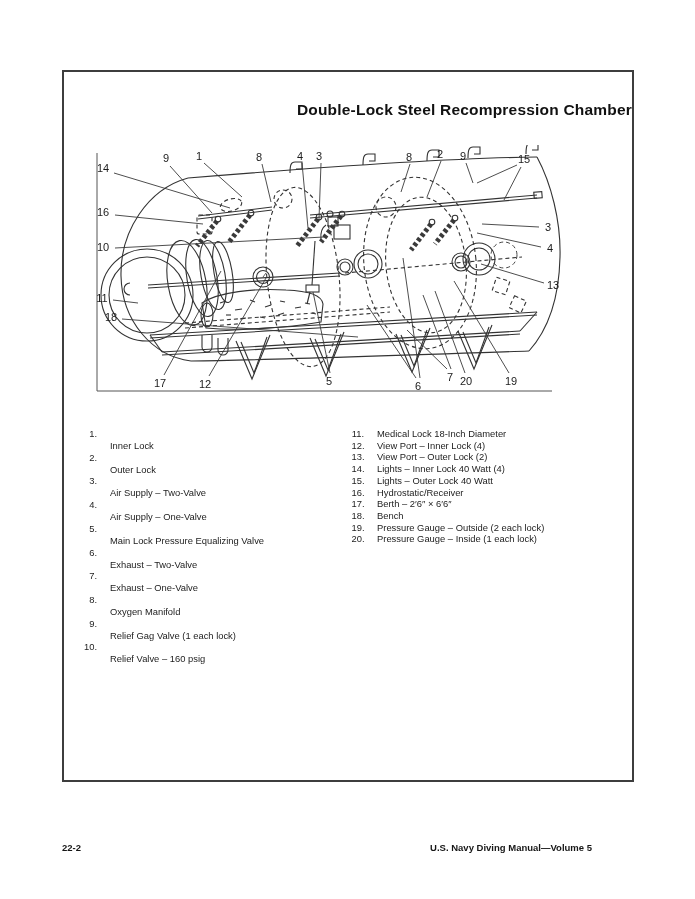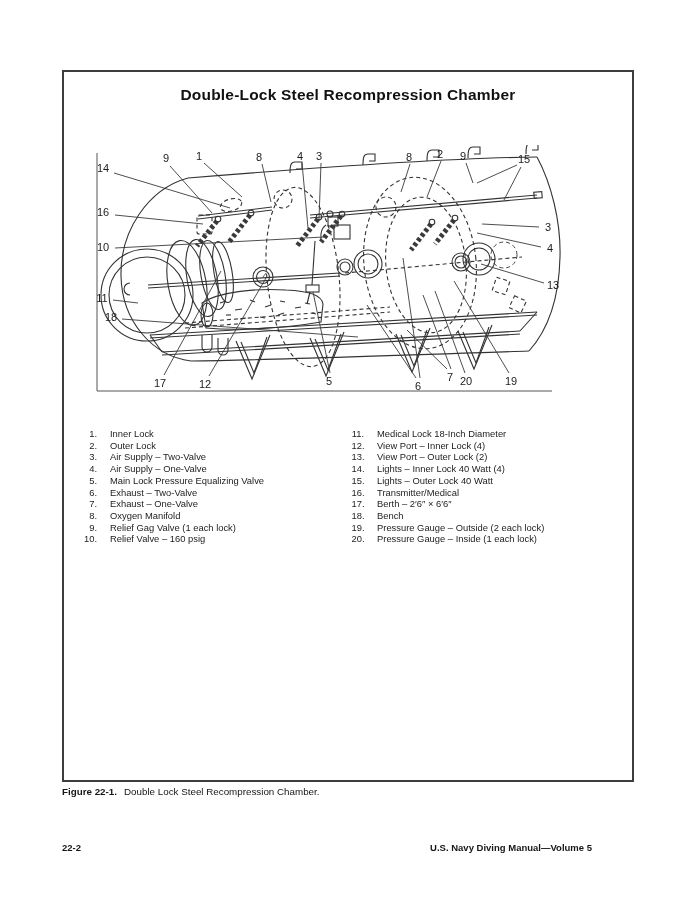--- a/index.html
+++ b/index.html
@@ -1,38 +1,38 @@
 <!DOCTYPE html>
 <html><head>
 <meta charset="utf-8">
 <style>
   html,body{margin:0;padding:0;background:#fff;}
   body{font-family:"Liberation Sans","DejaVu Sans",sans-serif;color:#1f1f1f;}
   .page{position:relative;width:695px;height:899px;background:#ffffff;overflow:hidden;}
   .figure-box{position:absolute;left:62px;top:70px;width:568px;height:708px;border:2px solid #3d3d3d;background:#fff;}
-  .figure-title{position:absolute;left:0;top:14px;width:100%;text-align:center;
+  .figure-title{position:absolute;left:0;top:29px;width:100%;text-align:right;
     font-size:15.5px;font-weight:bold;letter-spacing:0.2px;color:#111;}
   .diagram{position:absolute;left:26px;top:73px;width:480px;height:255px;}
   .diagram path,.diagram circle,.diagram ellipse,.diagram rect,.diagram line,.diagram polyline{
     fill:none;stroke:#333;stroke-width:1.1;}
   .diagram .thin{stroke-width:0.8;}
   .diagram .dash{stroke-dasharray:4 3;stroke-width:0.9;}
   .diagram .hose{stroke-width:5;stroke-dasharray:3.5 2.5;stroke:#3a3a3a;}
   .diagram .scrib{stroke-width:0.8;stroke:#444;}
   .diagram .frame{stroke:#555;stroke-width:1;}
   #callouts text{font-family:"Liberation Sans",sans-serif;font-size:11px;fill:#1c1c1c;
     text-anchor:middle;dominant-baseline:central;}
   #callouts line{stroke:#3a3a3a;stroke-width:0.9;}
   .legend-col{position:absolute;font-size:9.4px;line-height:11.7px;color:#1c1c1c;}
   .legend-left{left:13px;top:356px;}
   .legend-right{left:281px;top:356px;}
   .lg-row{display:flex;white-space:nowrap;}
   .legend-left .lg-num{display:inline-block;width:20px;text-align:right;}
   .legend-right .lg-num{display:inline-block;width:26px;text-align:center;}
-  .legend-left .lg-lbl{margin-left:13px;}
+  .legend-left .lg-lbl{margin-left:13px;margin-top:12px;}
   .legend-right .lg-lbl{margin-left:6px;}
   .notes{position:absolute;left:24px;top:489px;font-size:9.4px;line-height:11.4px;color:#1c1c1c;}
   .caption{position:absolute;left:62px;top:786px;font-size:9.8px;color:#161616;white-space:nowrap;}
   .caption .cap-label{font-weight:bold;margin-right:7px;}
   .footer-left{position:absolute;left:62px;top:842px;font-size:9.5px;font-weight:bold;color:#161616;}
   .footer-right{position:absolute;right:103px;top:842px;font-size:9.5px;font-weight:bold;color:#161616;}
 </style>
 </head>
 <body>
 
@@ -299,21 +299,21 @@
         <div class="lg-row">
           <span class="lg-num">14.</span>
           <span class="lg-lbl">Lights – Inner Lock 40 Watt (4)</span>
         </div>
         <div class="lg-row">
           <span class="lg-num">15.</span>
           <span class="lg-lbl">Lights – Outer Lock 40 Watt</span>
         </div>
         <div class="lg-row">
           <span class="lg-num">16.</span>
-          <span class="lg-lbl">Transmitter/Medical</span>
+          <span class="lg-lbl">Hydrostatic/Receiver</span>
         </div>
         <div class="lg-row">
           <span class="lg-num">17.</span>
           <span class="lg-lbl">Berth – 2′6″ × 6′6″</span>
         </div>
         <div class="lg-row">
           <span class="lg-num">18.</span>
           <span class="lg-lbl">Bench</span>
         </div>
         <div class="lg-row">
@@ -321,19 +321,16 @@
           <span class="lg-lbl">Pressure Gauge – Outside (2 each lock)</span>
         </div>
         <div class="lg-row">
           <span class="lg-num">20.</span>
           <span class="lg-lbl">Pressure Gauge – Inside (1 each lock)</span>
         </div>
       </div>
 
   </div>
 
-  <div class="caption">
-    <span class="cap-label">Figure 22-1.</span><span>Double Lock Steel Recompression Chamber.</span>
-  </div>
 
   <div class="footer-left">22-2</div>
   <div class="footer-right">U.S. Navy Diving Manual—Volume 5</div>
 </div>
 
 </body></html>

